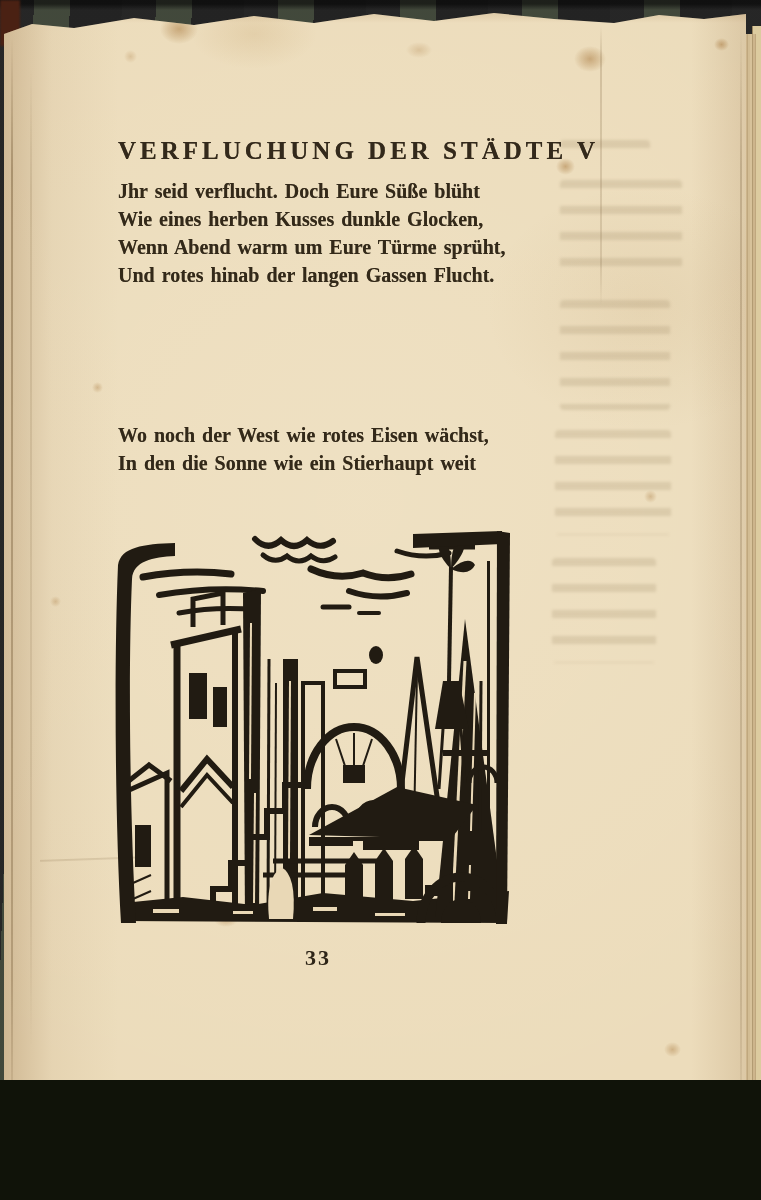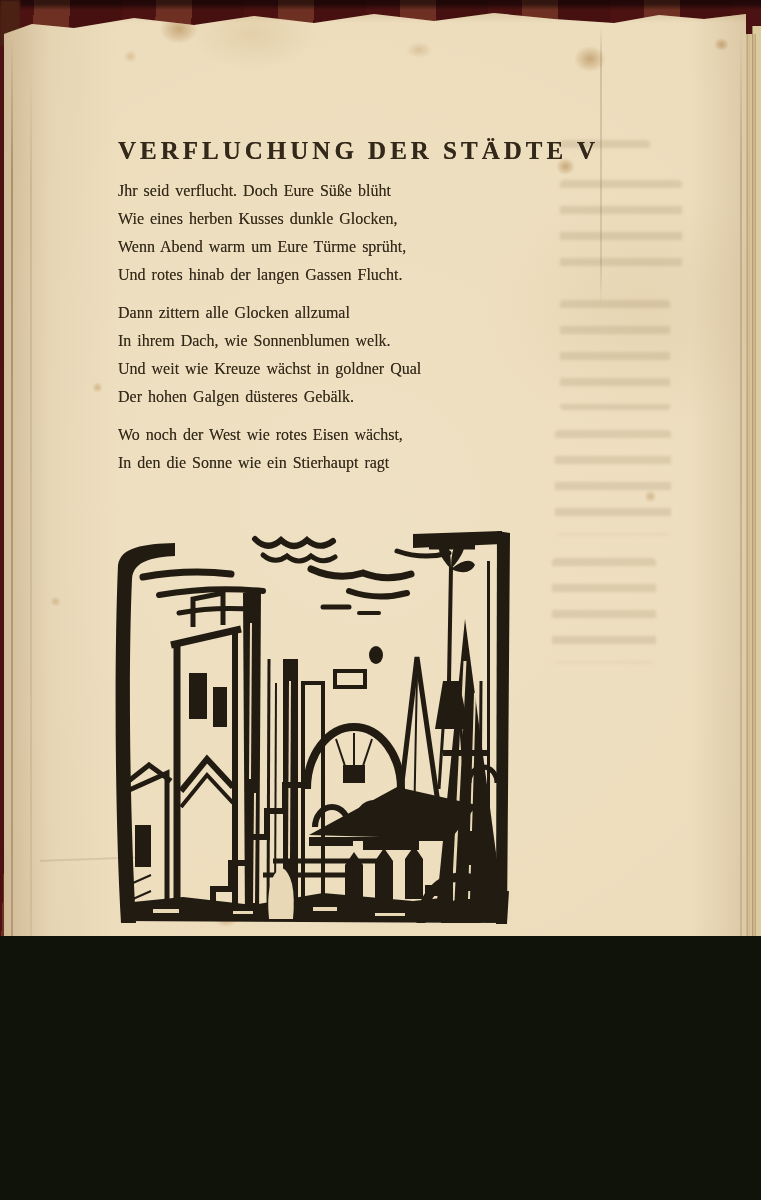--- a/index.html
+++ b/index.html
@@ -1,17 +1,17 @@
 <!DOCTYPE html>
 <html><head>
 <meta charset="utf-8">
 <style>
   html,body{margin:0;padding:0;background:#101309;}
-  .scene{position:relative;width:761px;height:936px;overflow:hidden;
-    background:#7f1d1d;
+  .scene{position:relative;width:761px;height:1080px;overflow:hidden;
+    background:#404040;
     font-family:"Liberation Serif","DejaVu Serif",serif;}
   .cover-mottle{position:absolute;inset:0;
     background:
       linear-gradient(180deg, rgba(0,0,0,.55) 0 4px, rgba(0,0,0,0) 10px),
       repeating-linear-gradient(92deg, rgba(0,0,0,.40) 0 34px, rgba(70,92,48,.30) 34px 70px, rgba(0,0,0,.45) 70px 122px);}
   .surface-band{position:absolute;left:0;top:1186px;width:761px;height:14px;background:#c6c2b8;}
   .cover-bottom{position:absolute;left:0;top:1166px;width:761px;height:28px;
     background:linear-gradient(180deg,#1e2516,#0f130b);
     border-radius:45% 60% 0 0 / 12px 20px 0 0;}
   .maroon-corner{position:absolute;left:0;top:0;width:20px;height:46px;background:#4a2113;
@@ -30,22 +30,22 @@
       linear-gradient(90deg, rgba(142,102,56,.30), rgba(142,102,56,.07) 48px, rgba(0,0,0,0) 115px),
       linear-gradient(270deg, rgba(142,102,56,.17), rgba(0,0,0,0) 55px),
       linear-gradient(180deg, rgba(142,102,56,.24), rgba(0,0,0,0) 15px),
       linear-gradient(0deg, rgba(142,102,56,.20), rgba(0,0,0,0) 30px);
     clip-path:polygon(0px 26px,28px 16px,70px 20px,130px 10px,190px 17px,250px 8px,310px 15px,
       370px 6px,430px 13px,490px 5px,550px 11px,610px 15px,655px 7px,700px 11px,742px 6px,
       742px 1135px,736px 1162px,718px 1172px,560px 1166px,380px 1172px,200px 1166px,70px 1172px,0px 1164px);}
   .poem-title{position:absolute;left:114px;top:129px;
     font-size:25px;font-weight:700;letter-spacing:4px;color:#33291b;
     text-shadow:0 0 .5px rgba(45,35,20,.7);white-space:nowrap;}
-  .stanza{position:absolute;left:114px;font-size:16px;line-height:28px;color:#332919;
-    word-spacing:2px;text-shadow:0 0 .4px rgba(50,40,25,.55);white-space:nowrap;}
+  .stanza{position:absolute;left:114px;font-size:20px;line-height:28px;color:#332919;
+    word-spacing:2px;text-shadow:0 0 .4px rgba(50,40,25,.55);white-space:nowrap;font-weight:bold;}
   .stanza-1{top:169px}.stanza-2{top:291px}.stanza-3{top:413px}
   .woodcut{position:absolute;left:109px;top:523px;width:404px;height:397px;}
   .page-number{position:absolute;left:112px;top:937px;width:404px;text-align:center;
     font-size:22px;font-weight:700;color:#2e2518;letter-spacing:2px;}
   .ghost{position:absolute;
     background:repeating-linear-gradient(180deg, rgba(124,102,66,.32) 0 8px, rgba(124,102,66,0) 8px 26px);
     filter:blur(1.7px);opacity:.5;border-radius:4px;}
   .spot{position:absolute;border-radius:50%;
     background:radial-gradient(closest-side, rgba(151,96,31,.42), rgba(151,96,31,.20) 55%, rgba(151,96,31,0));
     filter:blur(.6px);}
@@ -91,29 +91,23 @@
     <div class="crease" style="left:36px;top:850px;height:2px;width:110px;transform:rotate(-2deg);opacity:.4"></div>
 
     <div class="poem-title">VERFLUCHUNG DER STÄDTE V</div>
 
     <div class="stanza stanza-1">
       <div>Jhr seid verflucht. Doch Eure Süße blüht</div>
       <div>Wie eines herben Kusses dunkle Glocken,</div>
       <div>Wenn Abend warm um Eure Türme sprüht,</div>
       <div>Und rotes hinab der langen Gassen Flucht.</div>
     </div>
-    <div class="stanza stanza-2">
-      <div>Dann zittern alle Glocken allzumal</div>
-      <div>In ihrem Dach, wie Sonnenblumen welk.</div>
-      <div>Und weit wie Kreuze wächst in goldner Qual</div>
-      <div>Der hohen Galgen düsteres Gebälk.</div>
-    </div>
     <div class="stanza stanza-3">
       <div>Wo noch der West wie rotes Eisen wächst,</div>
-      <div>In den die Sonne wie ein Stierhaupt ragt</div>
+      <div>In den die Sonne wie ein Stierhaupt weit</div>
     </div>
 
     <div class="woodcut">
       <svg viewBox="0 0 404 397" width="404" height="397">
         <g fill="none" stroke="#211b12" stroke-linecap="round">
 
           <path d="M142,8 q13,13 26,1 q13,12 26,0 q13,11 26,1" stroke-width="6"></path>
           <path d="M150,24 q12,10 24,1 q12,10 24,0 q12,9 24,1" stroke-width="5"></path>
           <path d="M30,46 q44,-8 88,-3" stroke-width="7"></path>
           <path d="M46,64 q52,-9 104,-4" stroke-width="6"></path>

